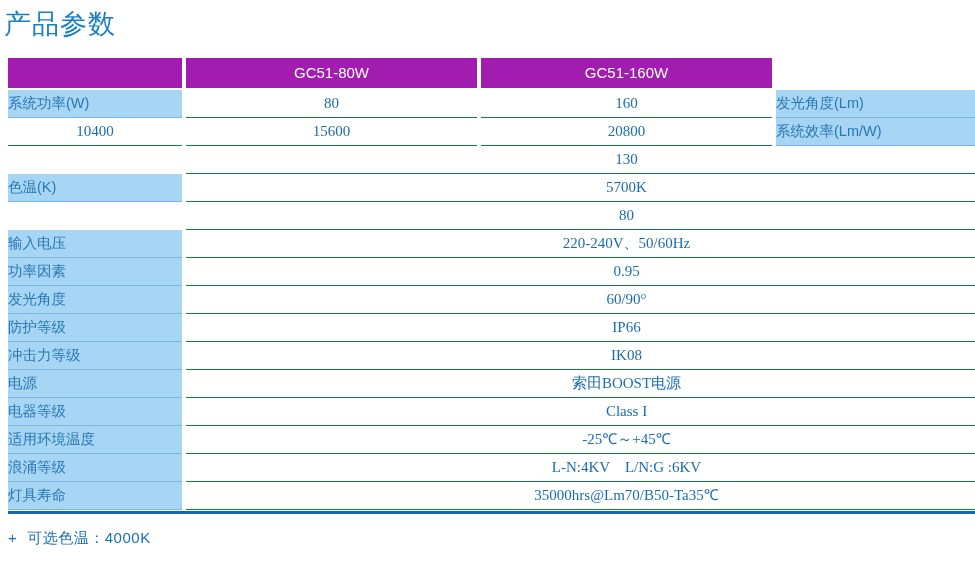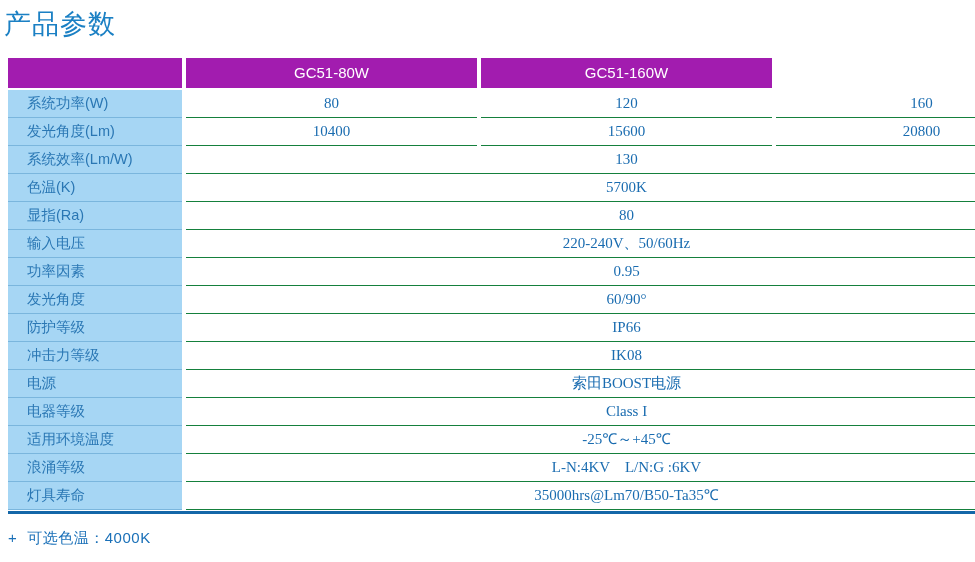--- a/index.html
+++ b/index.html
@@ -40,21 +40,21 @@
     text-align: center;
     font-size: 15px;
   }
   .body-grid { grid-auto-rows: 28px; }
   .lab {
     background: #a6d6f4;
     border-bottom: 1px solid #7ab6dd;
     color: #2a77b4;
     font-size: 14.5px;
     line-height: 27px;
-    padding-left: 19px;
+    padding-left: 0;
     box-sizing: border-box;
     overflow: hidden;
     white-space: nowrap;
   }
   .val {
     background: #ffffff;
     border-bottom: 1px solid #15803d;
     color: #1a6cb0;
     font-family: "Liberation Serif", serif;
     font-size: 15px;
@@ -93,35 +93,33 @@
     <div class="hdr-grid">
       <div class="hc"></div>
       <div class="hc">GC51-80W</div>
       <div class="hc">GC51-160W</div>
     </div>
 
     <div class="body-grid">
 
       <div class="lab">系统功率(W)</div>
       <div class="val">80</div>
-      <div class="val">120</div>
       <div class="val">160</div>
 
       <div class="lab">发光角度(Lm)</div>
       <div class="val">10400</div>
       <div class="val">15600</div>
       <div class="val">20800</div>
 
       <div class="lab">系统效率(Lm/W)</div>
       <div class="val span3">130</div>
 
       <div class="lab">色温(K)</div>
       <div class="val span3">5700K</div>
 
-      <div class="lab">显指(Ra)</div>
       <div class="val span3">80</div>
 
       <div class="lab">输入电压</div>
       <div class="val span3">220-240V、50/60Hz</div>
 
       <div class="lab">功率因素</div>
       <div class="val span3">0.95</div>
 
       <div class="lab">发光角度</div>
       <div class="val span3">60/90°</div>

